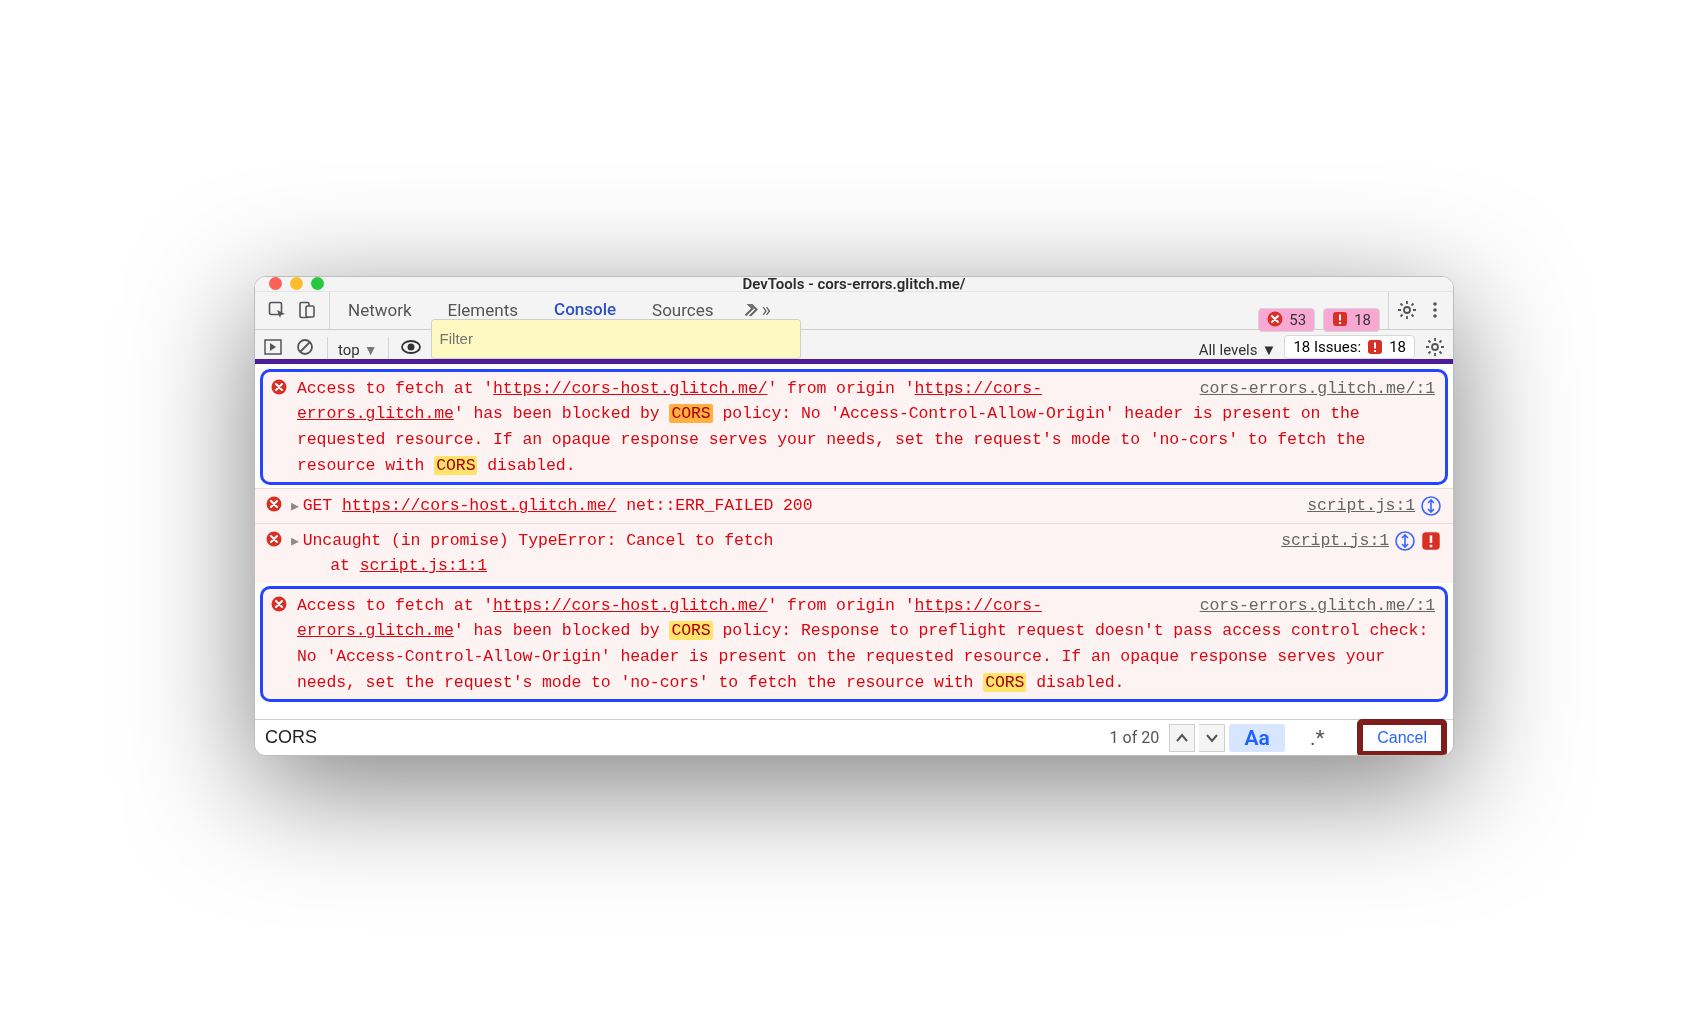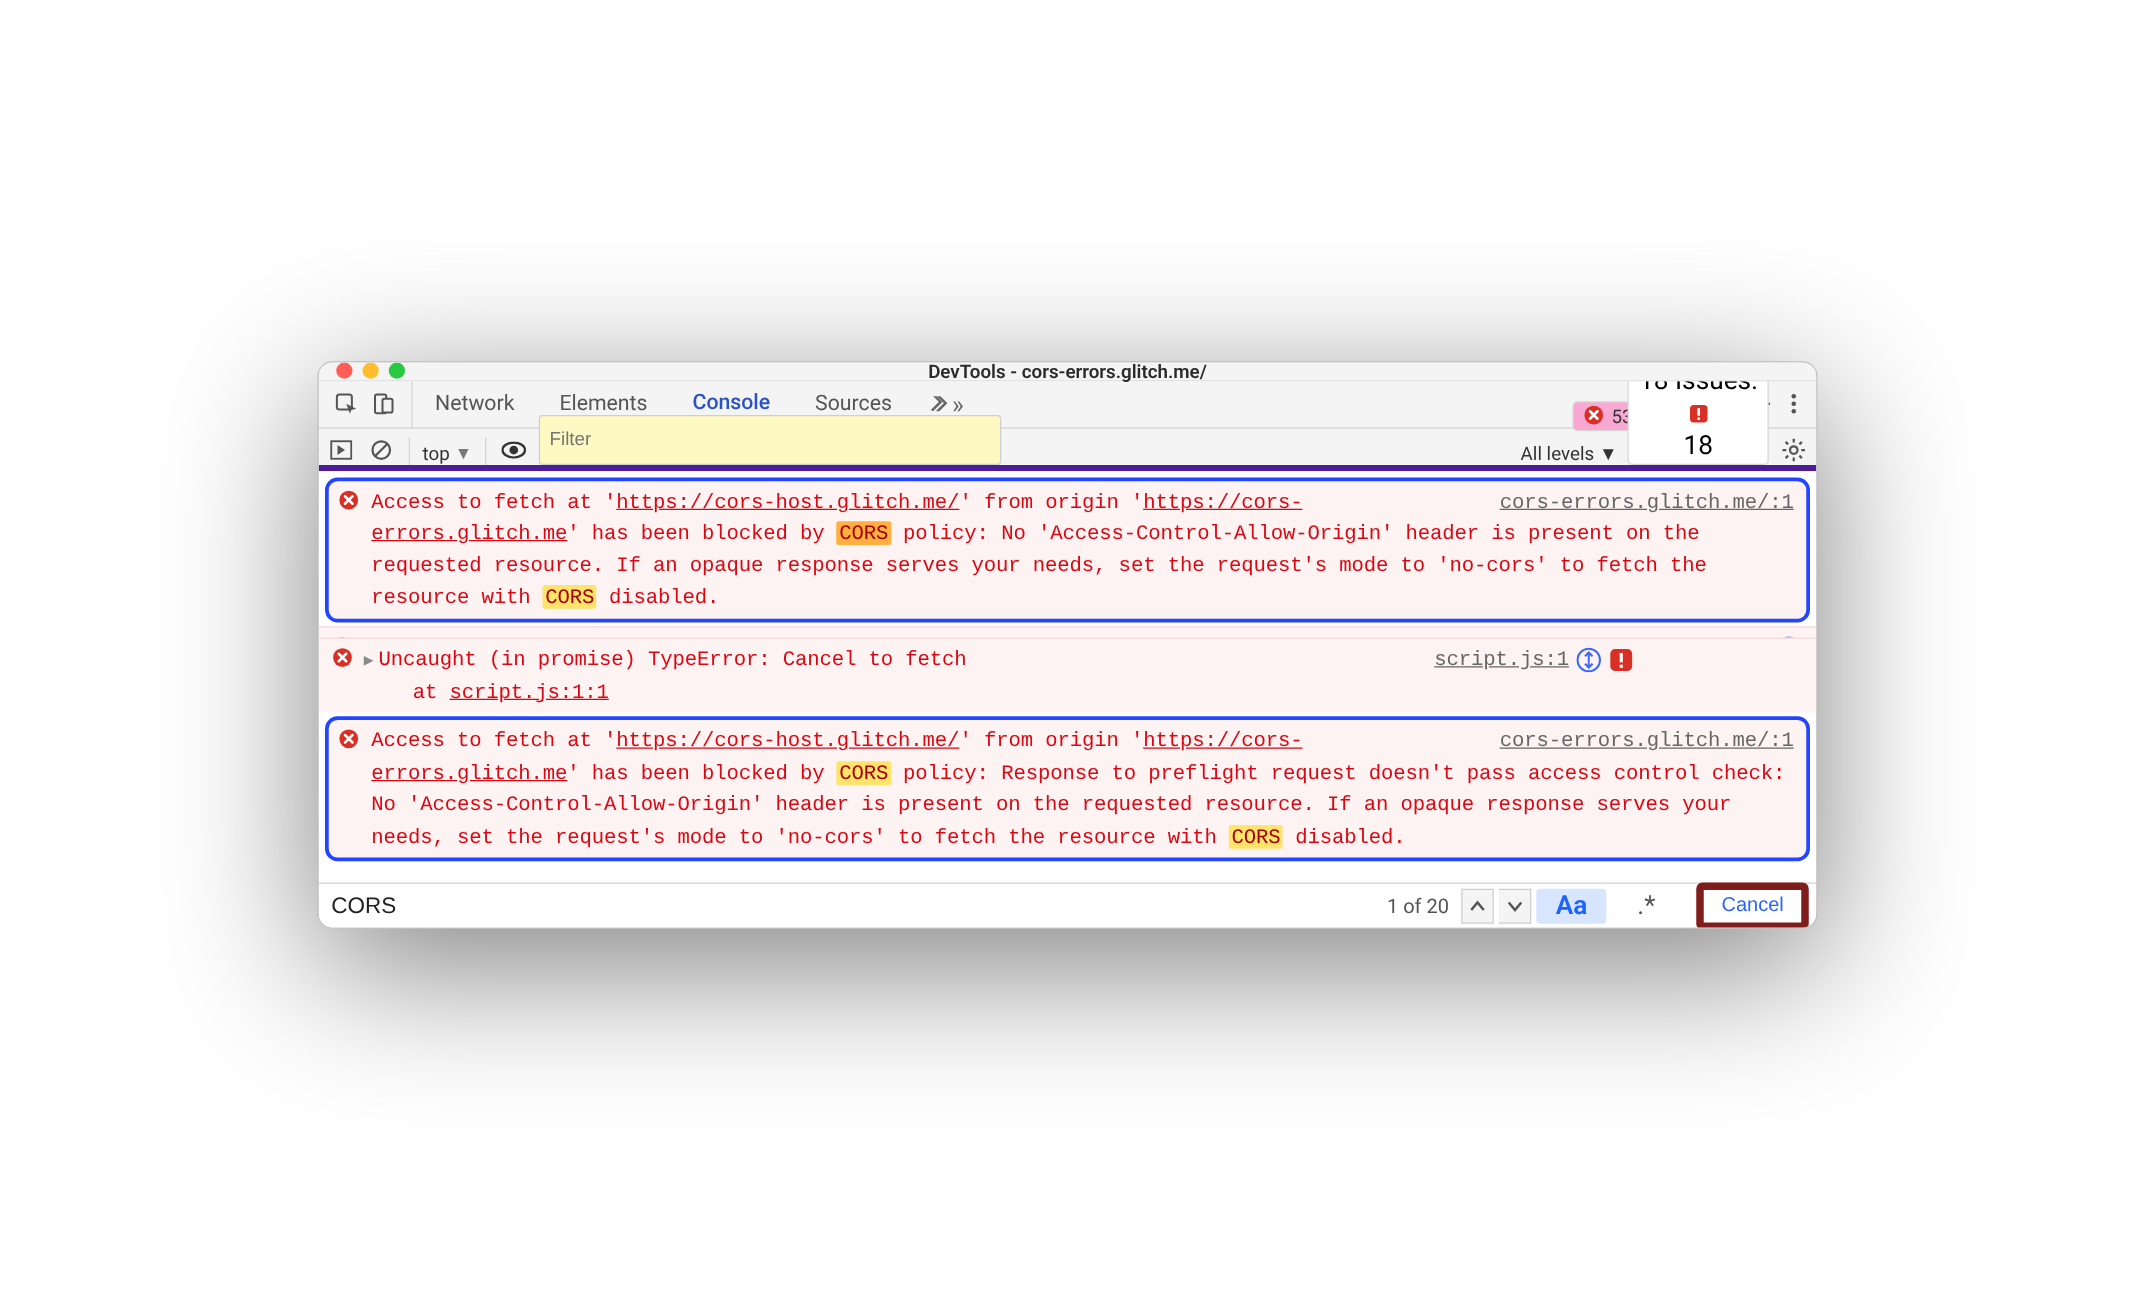--- a/index.html
+++ b/index.html
@@ -62,21 +62,21 @@
   
   .filterrow {
     display:flex; align-items:flex-end; height:34px;
     border-bottom:5px solid #4c1d95; background:#f4f4f4; padding:0 6px; gap:8px;
   }
   .filterrow .sep { width:1px; height:22px; background:#d5d5d5; margin:0 2px;}
   .context { display:flex; align-items:center; gap:4px; color:#333; font-size:15px;}
   .context .drop { font-size:14px; color:#777;}
   .filter-input { flex:0 0 370px; height:40px; border:1px solid #cfcfcf; border-radius:3px; padding:12px 8px; font-size:15px; color:#888; background:#fef9c3;}
   .levels { display:flex; align-items:center; color:#333; gap:4px;}
-  .issues-pill { display:flex; align-items:center; gap:6px; border:1px solid #d6d6d6; border-radius:4px; padding:2px 8px; font-size:21px; background:#fff;flex-direction:column;}
+  .issues-pill { display:flex; align-items:center; gap:6px; border:1px solid #d6d6d6; border-radius:4px; padding:2px 8px; font-size:15px; background:#fff;}
   .small-ic { width:16px; height:16px;}
 
   
   .console { background:#fff; padding:2px 0 14px 0;}
   .mono { font-family: Menlo, Consolas, "Courier New", monospace; font-size:16.5px; line-height:1.55; letter-spacing:-0.1px;}
   .entry {
     position:relative;
     border-top:1px solid #f3d9dc;
     padding:4px 12px 4px 36px;
     background:#fdf3f3;
@@ -265,20 +265,23 @@
     <div class="entry">
       <svg class="err-ic" viewBox="0 0 16 16">
             <use href="#err-circle"></use>
           </svg>
       <span class="entry-right-stack">
         <span class="loc" style="float:none">script.js:1</span>
         <svg class="chip" viewBox="0 0 20 20">
               <use href="#goto-issue"></use>
             </svg>
       </span>
+      <span class="errtext">
+        <span class="caret">▶</span><span>GET </span><span class="u">https://cors-host.glitch.me/</span><span> net::ERR_FAILED 200</span>
+      </span>
     </div>
 
     <div class="entry">
       <svg class="err-ic" viewBox="0 0 16 16">
             <use href="#err-circle"></use>
           </svg>
       <span class="entry-right-stack">
         <span class="loc" style="float:none">script.js:1</span>
         <svg class="chip" viewBox="0 0 20 20">
               <use href="#goto-issue"></use>

